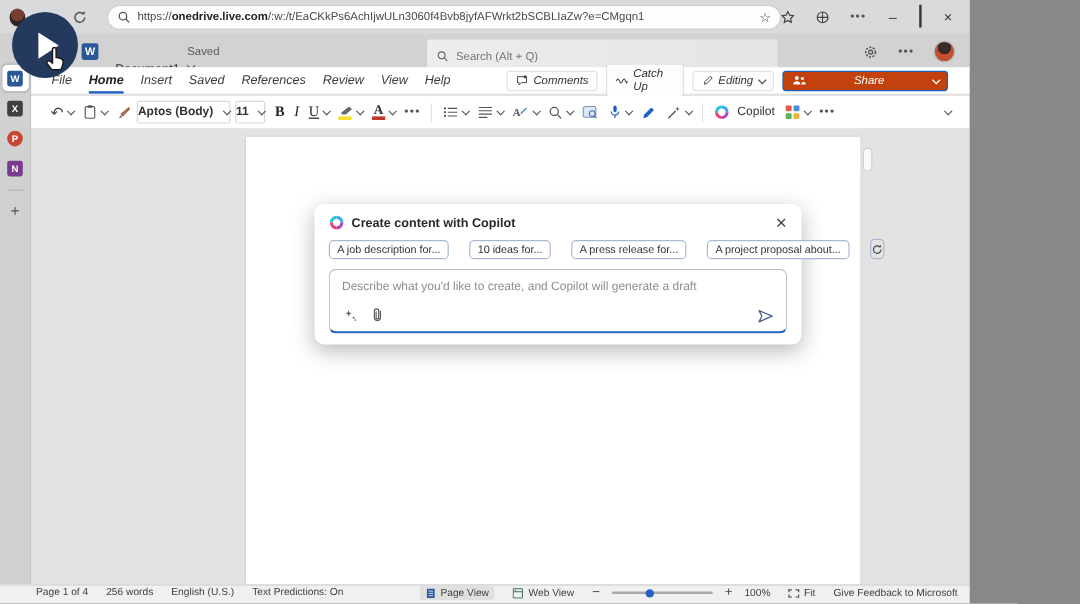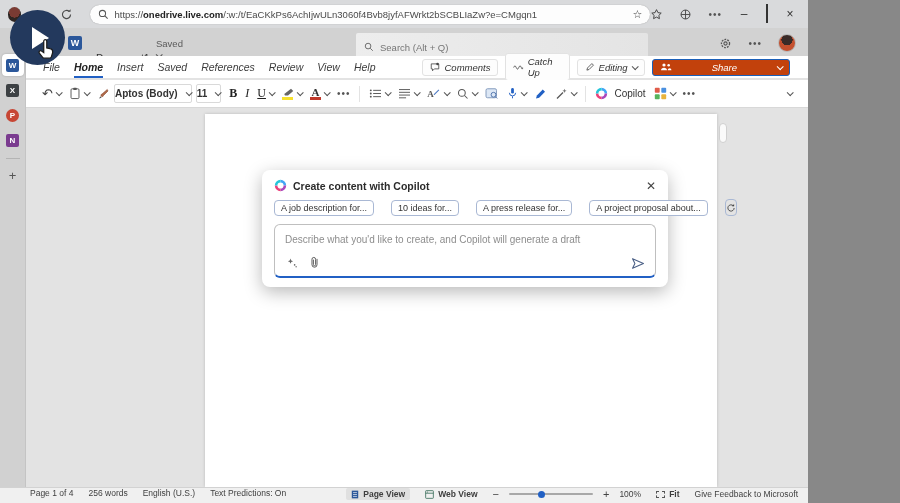--- a/index.html
+++ b/index.html
@@ -75,21 +75,21 @@
   .pill { font-size:9px; color:#333; border:1px solid #a9b8d4; border-radius:4px; padding:2px 6px; white-space:nowrap; background:#fff; }
   .pill-refresh { width:19px; height:17px; border:1px solid #a9b8d4; border-radius:4px; display:flex; align-items:center; justify-content:center; }
   .cd-input { position:relative; margin:8px 12px 0; height:54px; border:1px solid #bfbfbf; border-bottom:2px solid #2160c4; border-radius:6px; }
   .cd-placeholder { display:block; padding:9px 10px 0; font-size:10px; color:#8d8d8d; }
   .cd-tools { position:absolute; left:11px; bottom:7px; display:flex; align-items:center; gap:11px; }
   .cd-send { position:absolute; right:10px; bottom:6px; }
 
   
   .status-bar { position:absolute; left:0; right:0; bottom:0; height:16px; background:#f0f0f0; border-top:1px solid #d2d2d2; display:flex; align-items:flex-start; padding:0 8px 0 30px; font-size:8.5px; color:#3e3e3e; gap:15px; }
   .sb-right { margin-left:auto; display:flex; align-items:center; gap:10px; padding-right:2px; }
-  .sb-chip { display:flex; align-items:center; gap:4px; padding:1px 5px; border-radius:2px;font-weight:bold; }
+  .sb-chip { display:flex; align-items:center; gap:4px; padding:1px 5px; border-radius:2px; }
   .sb-chip.selected { background:#e0e0e0; }
   .zoom-track { position:relative; width:84px; height:2px; background:#a8a8a8; border-radius:1px; }
   .zoom-dot { position:absolute; left:34%; top:-2.5px; width:7px; height:7px; border-radius:50%; background:#2160c4; }
   .fit-box { width:9px; height:7px; border:1px dashed #555; }
   .zoom-pm { font-size:11px; color:#444; }
 
   
   .play-overlay { position:absolute; left:10px; top:10px; width:55px; height:55px; border-radius:50%; background:#23395d; z-index:60; display:flex; align-items:center; justify-content:center; }
   .play-tri { width:0; height:0; border-left:17px solid #fff; border-top:11px solid transparent; border-bottom:11px solid transparent; margin-left:5px; }
   .cursor-hand { position:absolute; left:27px; top:28px; }

